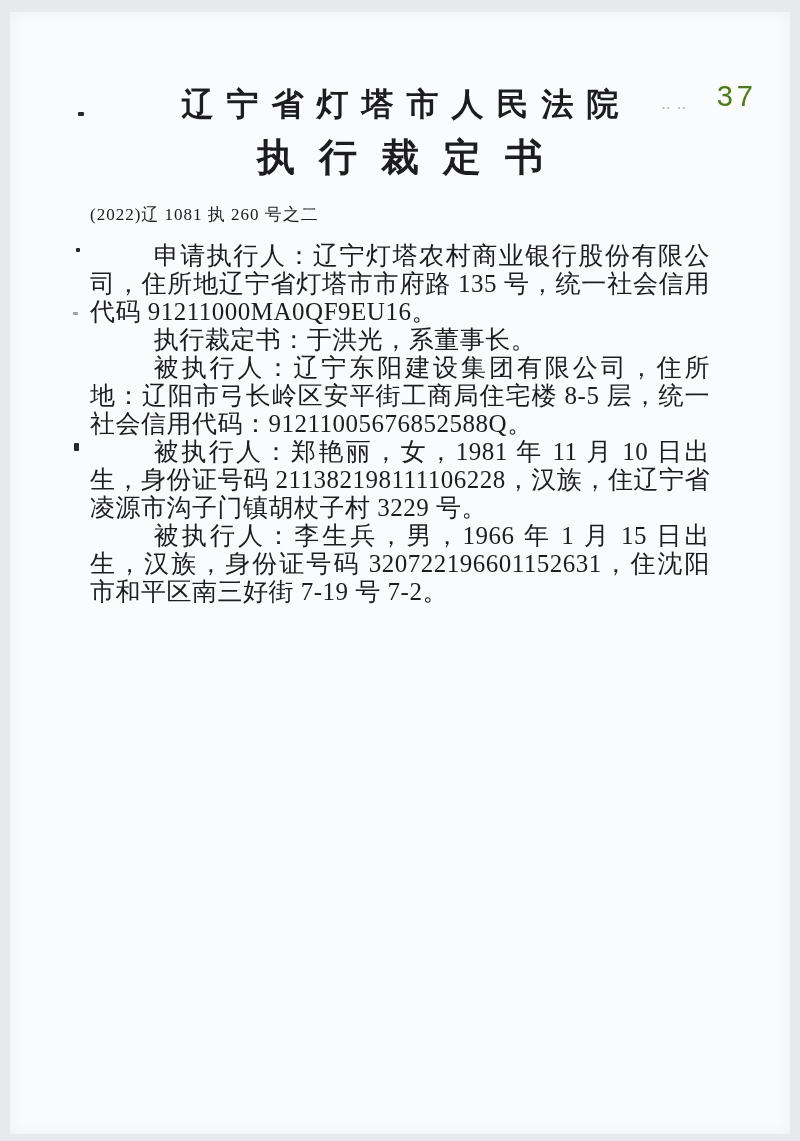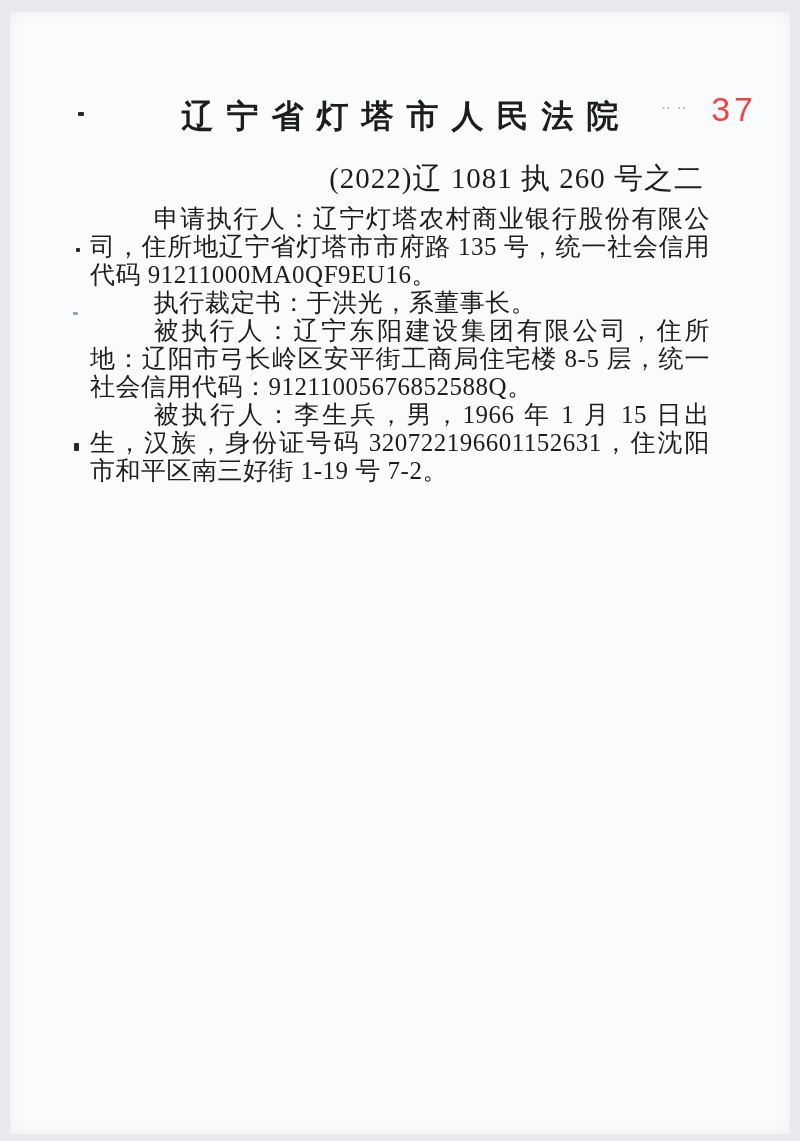--- a/index.html
+++ b/index.html
@@ -20,21 +20,21 @@
     top: 12px;
     right: 10px;
     bottom: 7px;
     background: #fafbfc;
     box-shadow: inset 0 0 14px rgba(120,126,140,0.10);
   }
   .content {
     position: absolute;
     left: 80px;
     right: 80px;
-    top: 12px;
+    top: 0;
     color: #1d1d1f;
   }
   .court-name {
     margin: 74px 0 0 0;
     text-align: center;
     font-size: 32px;
     font-weight: 700;
     letter-spacing: 13px;
     padding-left: 13px; 
     line-height: 36px;
@@ -44,47 +44,46 @@
     margin: 14px 0 0 0;
     text-align: center;
     font-size: 38px;
     font-weight: 700;
     letter-spacing: 24px;
     padding-left: 24px;
     line-height: 42px;
     white-space: nowrap;
   }
   .case-number {
-    margin-top: 28px;
-    text-align: right;
-    font-size: 29px;
+    margin-top: 21px;
+    font-size: 17px;
     letter-spacing: 1px;
     padding-right: 6px;
     line-height: 32px;
   }
   .body-text {
     margin-top: 11px;
   }
   .body-text p {
     margin: 0;
     font-size: 25px;
     line-height: 28px;
     text-align: justify;
     text-justify: inter-character;
     text-indent: 2.55em;
     letter-spacing: 0.5px;
   }
   .page-number {
     position: absolute;
-    top: 78px;
+    top: 68px;
     right: 33px;
     font-family: "Liberation Sans", "DejaVu Sans", sans-serif;
-    font-size: 34px;
+    font-size: 29px;
     letter-spacing: 4px;
-    color: #ef4444;
+    color: #4d7c0f;
   }
   .smudge-dots {
     position: absolute;
     top: 84px;
     right: 98px;
     color: #aeb2ba;
     font-size: 14px;
     letter-spacing: 6px;
   }
   .speck {
@@ -106,22 +105,24 @@
   <div class="speck s2"></div>
   <div class="speck s3"></div>
   <div class="speck s4"></div>
 
   <div class="smudge-dots">‥‥</div>
 
   <div class="page-number">37</div>
 
   <div class="content">
     <h1 class="court-name">辽宁省灯塔市人民法院</h1>
+    <h2 class="doc-title">执行裁定书</h2>
     <div class="case-number">(2022)辽 1081 执 260 号之二</div>
 
     <div class="body-text">
       <p>申请执行人：辽宁灯塔农村商业银行股份有限公司，住所地辽宁省灯塔市市府路 135 号，统一社会信用代码 91211000MA0QF9EU16。</p>
       <p>执行裁定书：于洪光，系董事长。</p>
       <p>被执行人：辽宁东阳建设集团有限公司，住所地：辽阳市弓长岭区安平街工商局住宅楼 8-5 层，统一社会信用代码：91211005676852588Q。</p>
-      <p>被执行人：李生兵，男，1966 年 1 月 15 日出生，汉族，身份证号码 320722196601152631，住沈阳市和平区南三好街 1-19 号 7-2。</p>
+      <p>被执行人：郑艳丽，女，1981 年 11 月 10 日出生，身份证号码 211382198111106228，汉族，住辽宁省凌源市沟子门镇胡杖子村 3229 号。</p>
+      <p>被执行人：李生兵，男，1966 年 1 月 15 日出生，汉族，身份证号码 320722196601152631，住沈阳市和平区南三好街 7-19 号 7-2。</p>
     </div>
   </div>
 </div>
 
 </body></html>

